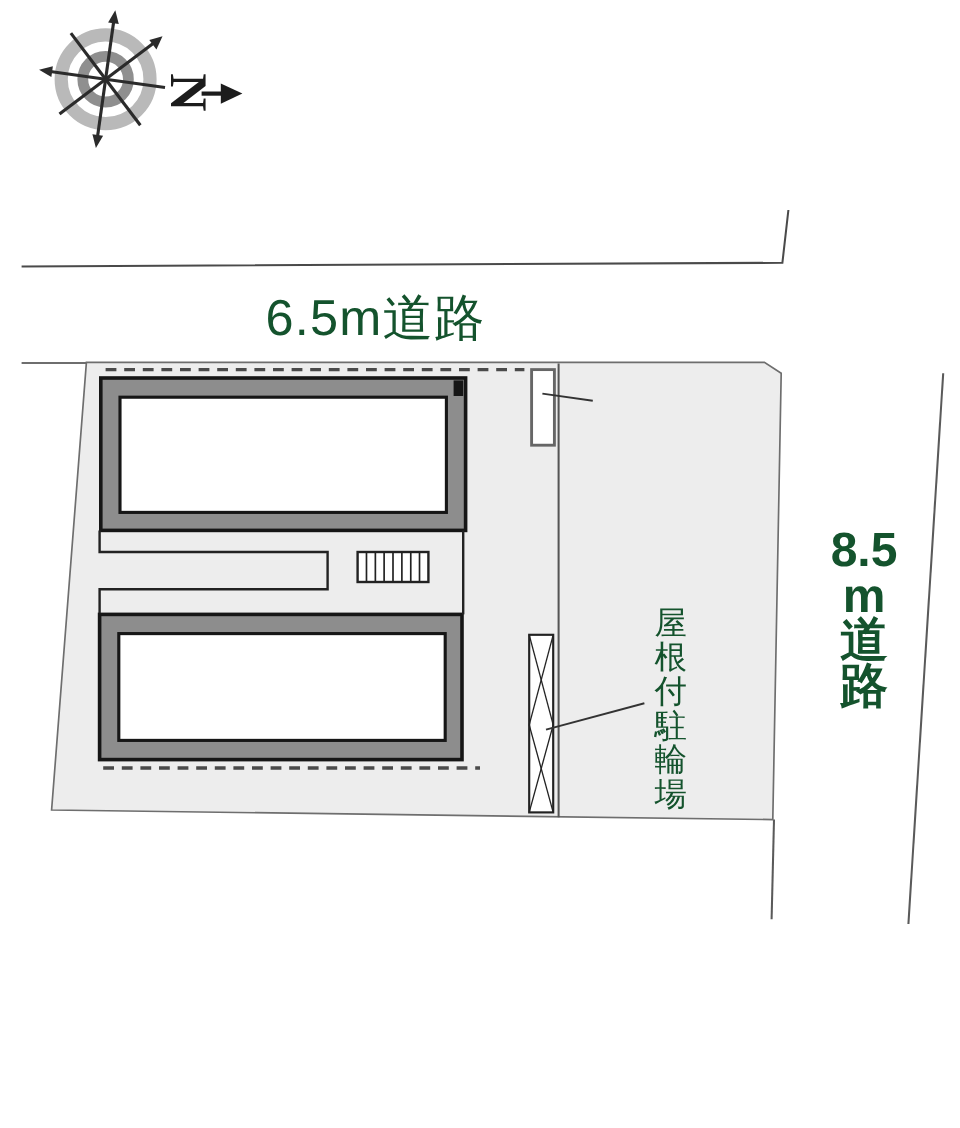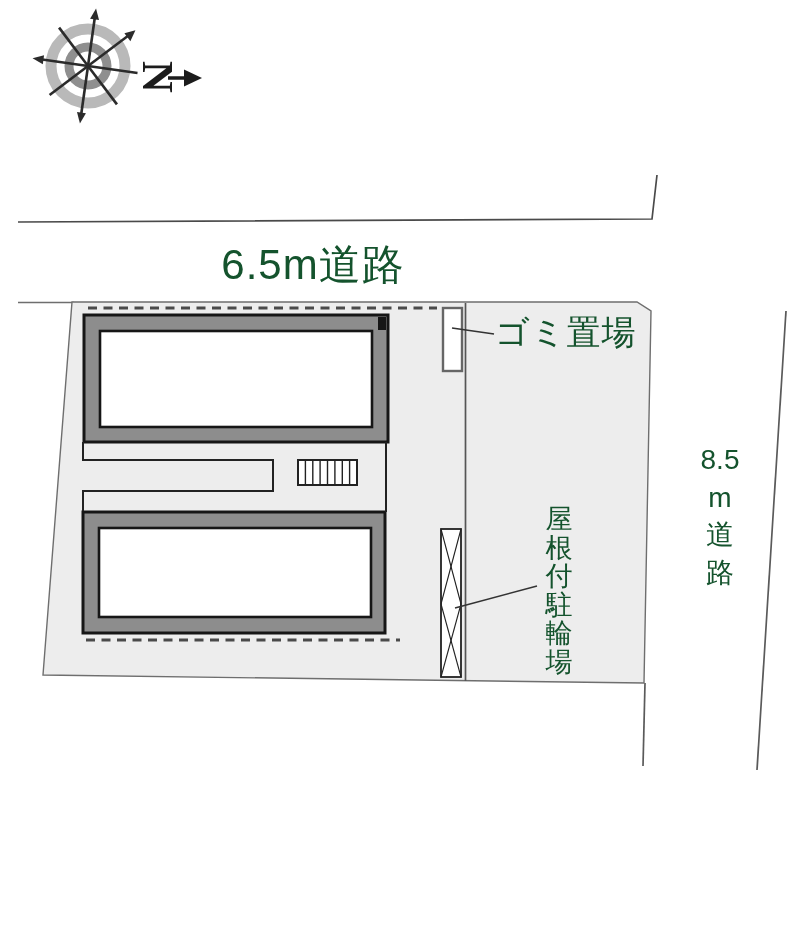--- a/index.html
+++ b/index.html
@@ -25,21 +25,21 @@
   }
   .lbl-vert{
     text-align:center;
   }
   .lbl-bicycle{
     left:539px;top:505px;width:40px;
     font-size:27px;font-weight:500;line-height:28.5px;
   }
   .lbl-road-right{
     left:686px;top:441px;width:68px;
-    font-size:28px;font-weight:400;line-height:37.5px;
+    font-size:40px;font-weight:700;line-height:37.5px;
   }
 </style>
 </head>
 <body>
 
 <div id="stage">
 
   <svg id="plan-svg" width="800" height="940" viewBox="0 0 800 940">
 
     <g>
@@ -111,21 +111,20 @@
       <line x1="441" y1="529" x2="461" y2="604" stroke-width="1.1"></line>
       <line x1="461" y1="529" x2="441" y2="604" stroke-width="1.1"></line>
       <line x1="441" y1="604" x2="461" y2="677" stroke-width="1.1"></line>
       <line x1="461" y1="604" x2="441" y2="677" stroke-width="1.1"></line>
     </g>
     <line x1="455" y1="608" x2="537" y2="586" stroke="#333333" stroke-width="1.6"></line>
   </svg>
 
   <div class="lbl lbl-road-top">6.5m道路</div>
 
-  <div class="lbl lbl-garbage">ゴミ置場</div>
 
   <div class="lbl lbl-vert lbl-bicycle">
       <div>屋</div>
       <div>根</div>
       <div>付</div>
       <div>駐</div>
       <div>輪</div>
       <div>場</div>
     </div>
 

